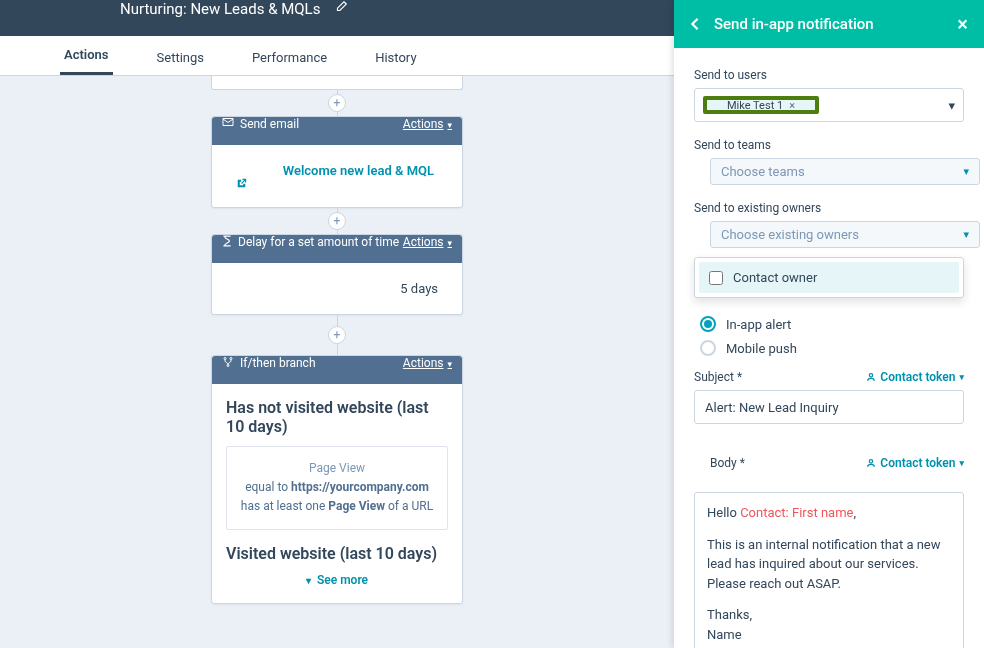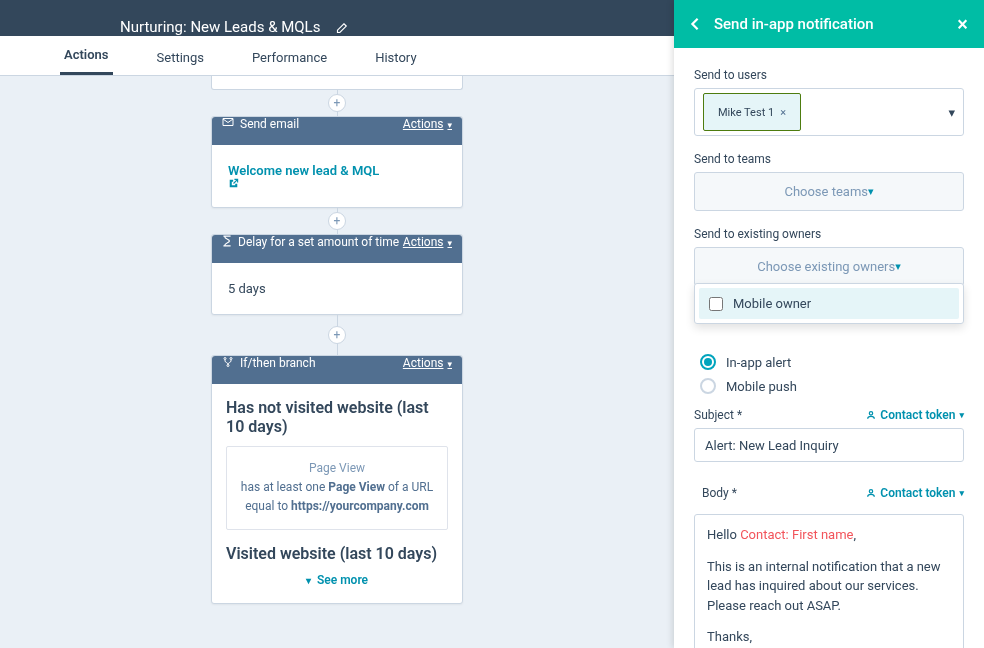--- a/index.html
+++ b/index.html
@@ -1,59 +1,59 @@
 <!DOCTYPE html>
 <html><head>
 <meta charset="utf-8">
 <style>
   * { box-sizing: border-box; margin: 0; padding: 0; font-family: -apple-system, BlinkMacSystemFont, "Segoe UI", Roboto, "Helvetica Neue", Arial, sans-serif; }
   html, body { width: 984px; height: 648px; overflow: hidden; background: #f5f8fa; }
   .app { position: relative; width: 984px; height: 648px; }
   
-  .topbar { position: absolute; left:0; right:0; top:0; height:36px; background:#33475b; display:flex; align-items:flex-end; padding-left:120px; color:#fff; font-size:15px; }
+  .topbar { position: absolute; left:0; right:0; top:0; height:36px; background:#33475b; display:flex; align-items:flex-start; padding-left:120px; color:#fff; font-size:15px; }
   .topbar .pencil { margin-left:14px; display:inline-flex; }
   
   .tabs { position:absolute; left:0; right:0; top:36px; height:40px; background:#fff; border-bottom:1px solid #cbd6e2; display:flex; align-items:flex-end; padding-left:60px; gap:40px; font-size:13px; color:#33475b; }
   .tab { padding:0 4px 10px 4px; cursor:pointer; }
   .tab.active { font-weight:600; border-bottom:3px solid #33475b; }
   
   .canvas { position:absolute; left:0; top:76px; right:310px; bottom:0; background:#eaf0f6; overflow:hidden; }
   .col { position:relative; width:252px; margin:0 auto; }
   
   .peek { height:14px; background:#fff; border:1px solid #cbd6e2; border-top:none; border-radius:0 0 3px 3px; margin-top:0; }
   .connector { height:26px; position:relative; }
   .connector::before { content:""; position:absolute; left:50%; top:0; bottom:0; width:1px; background:#cbd6e2; }
   .plus { position:absolute; left:50%; top:50%; transform:translate(-50%,-50%); width:18px; height:18px; border:1px solid #cbd6e2; border-radius:50%; background:#fff; display:flex; align-items:center; justify-content:center; font-size:12px; color:#7c98b6; cursor:pointer; }
   .card { background:#fff; border:1px solid #cbd6e2; border-radius:3px; box-shadow:0 1px 2px rgba(0,0,0,0.05); }
   .card .hd { height:28px; background:#516f90; color:#fff; font-size:12px; display:flex; align-items:flex-start; padding:0 10px; border-radius:3px 3px 0 0; }
   .card .hd .icon { margin-right:6px; display:inline-flex; }
   .card .hd .spacer { flex:1; }
   .card .hd .act { text-decoration:underline; cursor:pointer; }
   .card .hd .caret { margin-left:4px; font-size:9px; }
-  .card .bd { padding:18px 16px; text-align:left; font-size:13px; color:#33475b; }
+  .card .bd { padding:18px 24px; text-align:right; font-size:13px; color:#33475b; }
   .link { color:#0091ae; font-weight:600; cursor:pointer; }
   .ext-icon { margin-left:4px; }
   .branch .bd { text-align:left; padding:14px 14px 16px; font-size:12px; }
   .branch .section-title { font-weight:600; font-size:16px; margin-bottom:10px; }
   .branch .crit { border:1px solid #dfe3eb; border-radius:2px; padding:12px 2px; color:#516f90; text-align:center; line-height:1.6; margin-bottom:14px; }
   .branch .crit .muted { color:#7c98b6; }
   .seemore { text-align:center; color:#0091ae; font-weight:600; font-size:12px; cursor:pointer; }
   .seemore::before { content:"▾"; margin-right:6px; font-size:10px; }
   
   .panel { position:absolute; right:0; top:0; bottom:0; width:310px; background:#fff; box-shadow:-2px 0 6px rgba(0,0,0,0.12); display:flex; flex-direction:column; }
   .panel .phd { height:48px; background:#00bda5; color:#fff; display:flex; align-items:center; padding:0 16px; font-size:15px; font-weight:500; }
   .panel .phd .back { margin-right:14px; cursor:pointer; display:inline-flex; }
   .panel .phd .close { margin-left:auto; cursor:pointer; font-size:20px; line-height:1; }
   .panel .body { flex:1; overflow-y:auto; padding:20px 20px 10px; font-size:13px; color:#33475b; position:relative; }
   .panel label.fld { display:block; font-size:12px; color:#33475b; margin-bottom:6px; }
   .select, .input, .token-input { width:100%; border:1px solid #cbd6e2; background:#f5f8fa; border-radius:3px; font-size:13px; color:#33475b; }
-  .select { height:39px; padding:0 10px; display:flex; align-items:center; justify-content:center; cursor:pointer; }
+  .select { height:27px; padding:0 10px; display:flex; align-items:center; justify-content:space-between; cursor:pointer;margin-left:16px; }
   .select .caret-d { color:#0091ae; font-size:11px; }
   .token-input { min-height:34px; padding:4px 8px; display:flex; align-items:center; justify-content:space-between; background:#fff; }
-  .chip { display:inline-flex; align-items:center; height:38px; padding:0 14px; border:1px solid #4d7c0f; background:#e5f5f8; color:#33475b; font-size:11px; border-radius:2px; }
+  .chip { display:inline-flex; align-items:center; height:18px; padding:0 20px; border:4px solid #4d7c0f; background:#e5f5f8; color:#33475b; font-size:11px; border-radius:2px; }
   .chip .x { margin-left:6px; cursor:pointer; color:#516f90; }
   .group { margin-bottom:16px; position:relative; }
   
   .dropdown { position:absolute; left:0; right:0; top:36px; background:#fff; border:1px solid #cbd6e2; border-radius:3px; box-shadow:0 4px 10px rgba(0,0,0,0.12); z-index:5; padding:4px; }
   .dropdown .opt { display:flex; align-items:center; gap:10px; padding:8px 10px; background:#e5f5f8; border-radius:2px; font-size:13px; cursor:pointer; }
   .dropdown input[type=checkbox]{ width:14px; height:14px; }
   .radio-row { display:flex; align-items:center; gap:10px; margin:8px 0; font-size:13px; cursor:pointer;padding-left:6px; }
   .radio { width:16px; height:16px; border:2px solid #cbd6e2; border-radius:50%; display:inline-flex; align-items:center; justify-content:center; }
   .radio.on { border-color:#00a4bd; }
   .radio.on::after { content:""; width:8px; height:8px; background:#00a4bd; border-radius:50%; }
@@ -156,24 +156,24 @@
           </span>
           <span>If/then branch</span>
           <span class="spacer"></span>
           <span class="act"><span>Actions</span><span class="caret">▾</span></span>
         </div>
         <div class="bd">
           <div class="section-title">Has not visited website (last 10 days)</div>
           <div class="crit">
             <div class="muted">Page View</div>
             <div>
-              <span>has at least one </span><b>Page View</b><span> of a URL</span>
+              <span>equal to </span><b>https://yourcompany.com</b>
             </div>
             <div>
-              <span>equal to </span><b>https://yourcompany.com</b>
+              <span>has at least one </span><b>Page View</b><span> of a URL</span>
             </div>
           </div>
           <div class="section-title">Visited website (last 10 days)</div>
           <div class="seemore">See more</div>
         </div>
       </div>
 
     </div>
   </div>
 
@@ -213,21 +213,21 @@
       
       <div class="group" style="z-index:6">
         <label class="fld">Send to existing owners</label>
         <div class="select" style="margin-top:0">
           <span style="color:#7c98b6">Choose existing owners</span>
           <span class="caret-d">▾</span>
         </div>
         <div class="dropdown" style="top:56px">
           <div class="opt">
             <input type="checkbox" style="">
-            <span>Mobile owner</span>
+            <span>Contact owner</span>
           </div>
         </div>
       </div>
 
       
       <div style="height:44px"></div>
 
       
       <div class="radio-row">
         <span class="radio on"></span>
@@ -247,21 +247,21 @@
               <path d="M4 21c0-4 4-6 8-6s8 2 8 6"></path>
             </svg>
           <span>Contact token</span>
             <span class="caret-d">▾</span>
         </span>
       </div>
       <input class="input" value="Alert: New Lead Inquiry" style="">
 
       
       <div class="row-head" style="margin-top:16px">
-        <label class="fld" style="margin:8px">Body *</label>
+        <label class="fld" style="margin:16px">Body *</label>
         <span class="contact-token">
           <svg width="10" height="10" viewBox="0 0 24 24" fill="none" stroke="#0091ae" stroke-width="3">
               <circle cx="12" cy="8" r="4"></circle>
               <path d="M4 21c0-4 4-6 8-6s8 2 8 6"></path>
             </svg>
           <span>Contact token</span>
             <span class="caret-d">▾</span>
         </span>
       </div>
       <div class="ta">

